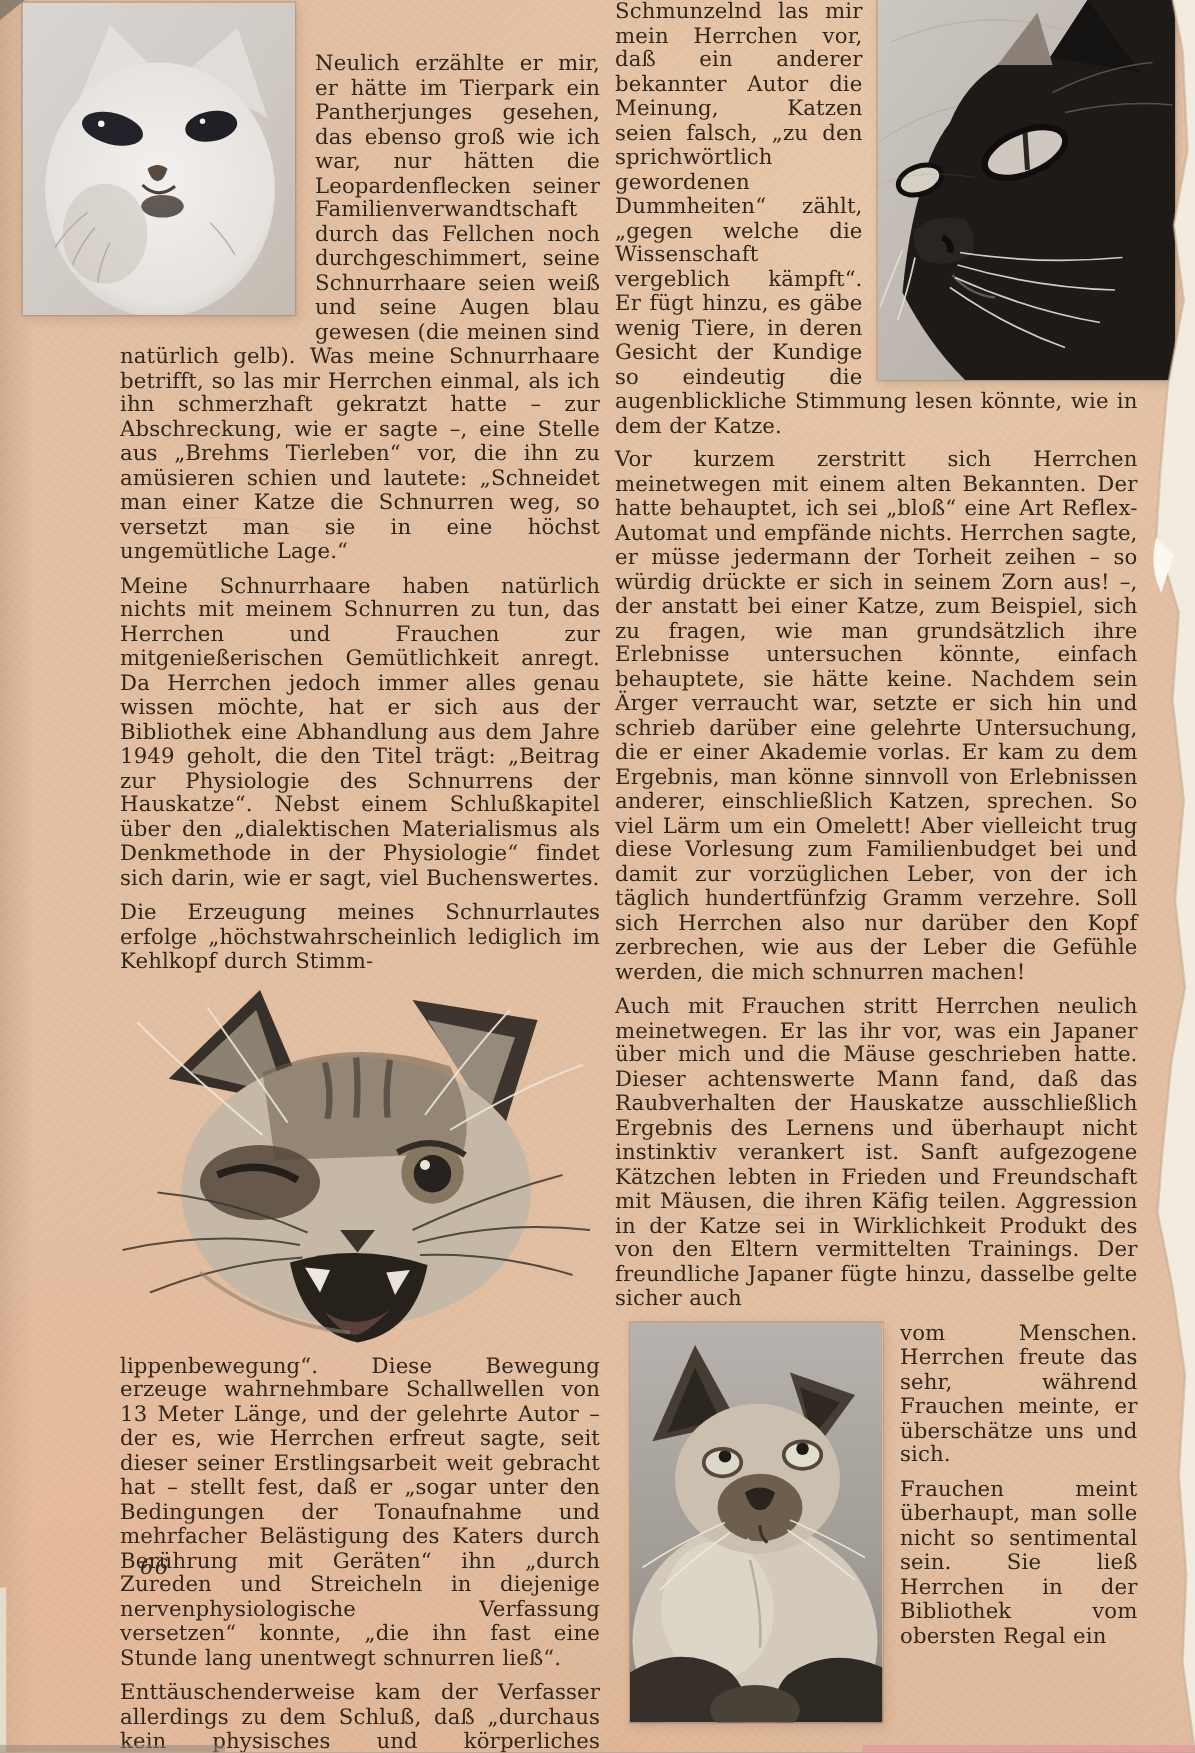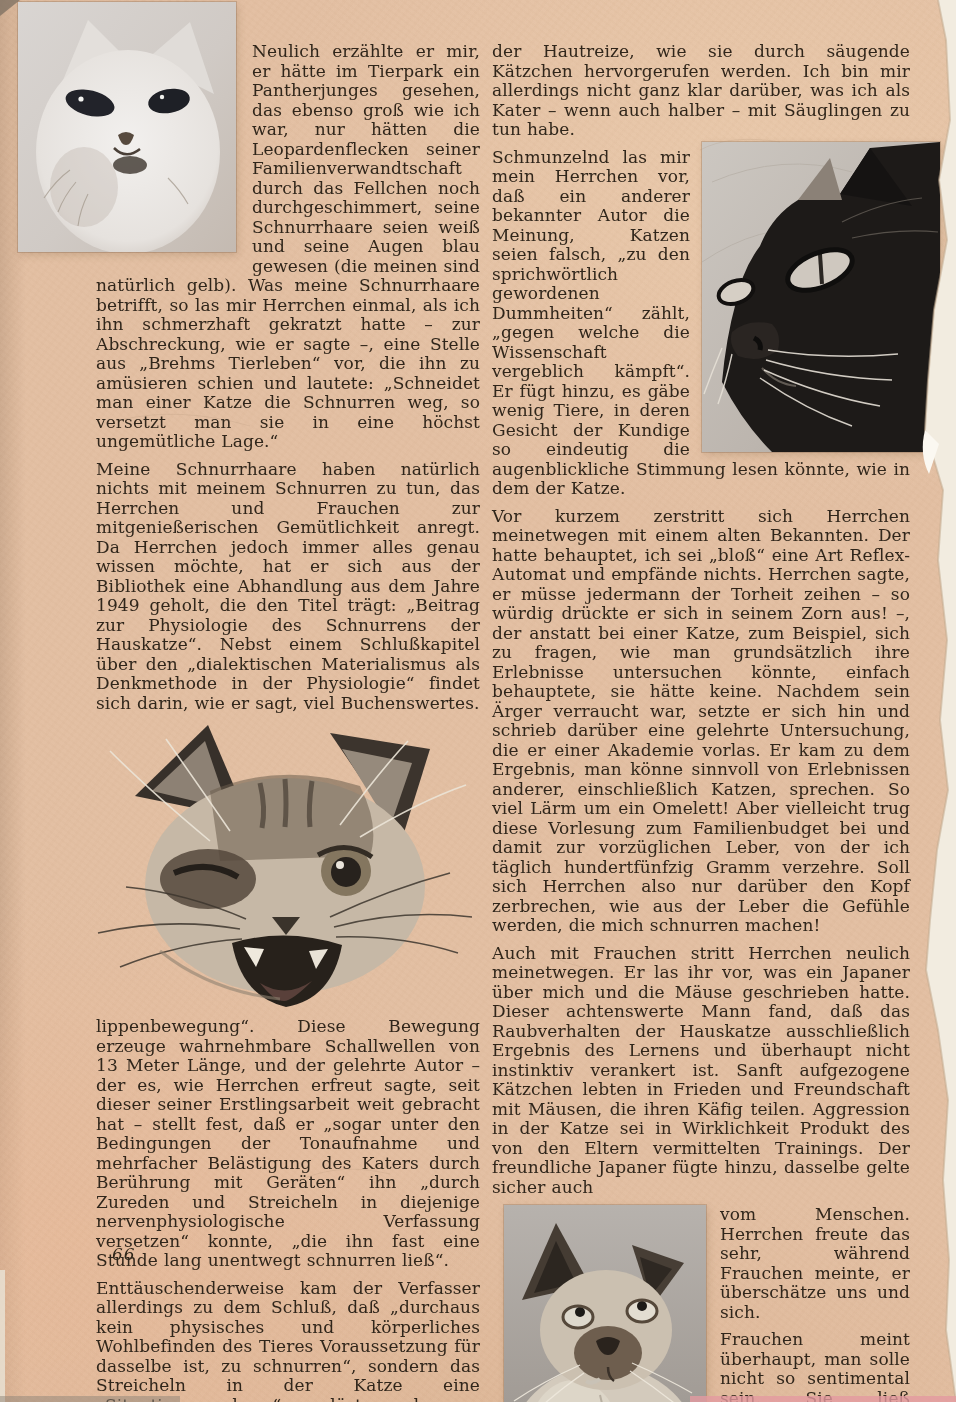--- a/index.html
+++ b/index.html
@@ -73,20 +73,21 @@
           <path d="M52,168 q-14,10 -26,28" fill="none"></path>
             <path d="M58,180 q-12,14 -18,30" fill="none"></path>
           <path d="M70,192 q-8,16 -10,32" fill="none"></path>
             <path d="M150,176 q12,12 20,26" fill="none"></path>
         </g>
       </svg>
     </figure>
 
     <p class="t first">Neulich erzählte er mir, er hätte im Tierpark ein Pantherjunges gesehen, das ebenso groß wie ich war, nur hätten die Leopardenflecken seiner Familienverwandtschaft durch das Fellchen noch durchgeschimmert, seine Schnurrhaare seien weiß und seine Augen blau gewesen (die meinen sind natürlich gelb). Was meine Schnurrhaare betrifft, so las mir Herrchen einmal, als ich ihn schmerzhaft gekratzt hatte – zur Abschreckung, wie er sagte –, eine Stelle aus „Brehms Tierleben“ vor, die ihn zu amüsieren schien und lautete: „Schneidet man einer Katze die Schnurren weg, so versetzt man sie in eine höchst ungemütliche Lage.“</p>
     <p class="t">Meine Schnurrhaare haben natürlich nichts mit meinem Schnurren zu tun, das Herrchen und Frauchen zur mitgenießerischen Gemütlichkeit anregt. Da Herrchen jedoch immer alles genau wissen möchte, hat er sich aus der Bibliothek eine Abhandlung aus dem Jahre 1949 geholt, die den Titel trägt: „Beitrag zur Physiologie des Schnurrens der Hauskatze“. Nebst einem Schlußkapitel über den „dialektischen Materialismus als Denkmethode in der Physiologie“ findet sich darin, wie er sagt, viel Buchenswertes.</p>
+    <p class="t">Die Erzeugung meines Schnurrlautes erfolge „höchstwahrscheinlich lediglich im Kehlkopf durch Stimm-</p>
 
     <figure class="fig-kitten">
       <svg viewBox="0 0 390 290" preserveAspectRatio="none">
 
         <path d="M45,75 L118,4 L158,98 Z" fill="#37302a"></path>
         <path d="M62,70 L115,20 L138,88 Z" fill="#8d8174"></path>
         <path d="M240,12 L340,28 L312,118 Z" fill="#3c342d"></path>
         <path d="M252,28 L322,42 L300,106 Z" fill="#968a7c"></path>
 
         <ellipse cx="195" cy="165" rx="140" ry="108" fill="#c6b8a6"></ellipse>
@@ -127,21 +128,20 @@
         </g>
         <path d="M70,230 q50,40 120,48" stroke="#8d8070" stroke-width="3" fill="none" opacity=".6"></path>
       </svg>
     </figure>
 
     <p class="t">lippenbewegung“. Diese Bewegung erzeuge wahrnehmbare Schallwellen von 13 Meter Länge, und der gelehrte Autor – der es, wie Herrchen erfreut sagte, seit dieser seiner Erstlingsarbeit weit gebracht hat – stellt fest, daß er „sogar unter den Bedingungen der Tonaufnahme und mehrfacher Belästigung des Katers durch Berührung mit Geräten“ ihn „durch Zureden und Streicheln in diejenige nervenphysiologische Verfassung versetzen“ konnte, „die ihn fast eine Stunde lang unentwegt schnurren ließ“.</p>
     <p class="t">Enttäuschenderweise kam der Verfasser allerdings zu dem Schluß, daß „durchaus kein physisches und körperliches Wohlbefinden des Tieres Voraussetzung für dasselbe ist, zu schnurren“, sondern das Streicheln in der Katze eine „Situationspsychose“ auslöst, und zwar eine „positive“. Das Erlebnis, das wir Katzen beim Schnurren hätten – Folge der Hautreize durchs Streicheln – falle in das Muster</p>
   </div>
 
   <div class="col col-right">
-    <p class="t first">der Hautreize, wie sie durch säugende Kätzchen hervorgerufen werden. Ich bin mir allerdings nicht ganz klar darüber, was ich als Kater – wenn auch halber – mit Säuglingen zu tun habe.</p>
 
     <figure class="fig-black photo-edge">
       <svg viewBox="0 0 238 310" preserveAspectRatio="none">
         <defs>
           <linearGradient id="bbg" x1="0" y1="0" x2="1" y2="1">
             <stop offset="0" stop-color="#ccc7c1"></stop>
               <stop offset=".6" stop-color="#bcb5ae"></stop>
               <stop offset="1" stop-color="#a8a098"></stop>
           </linearGradient>
         </defs>

